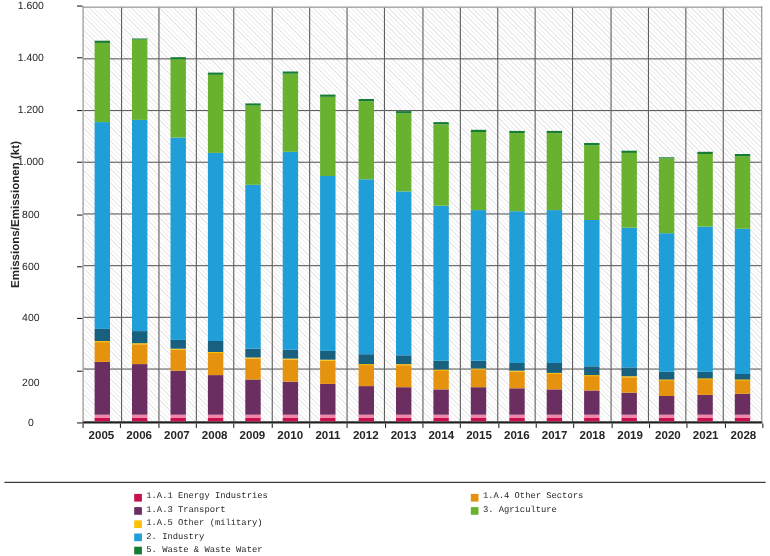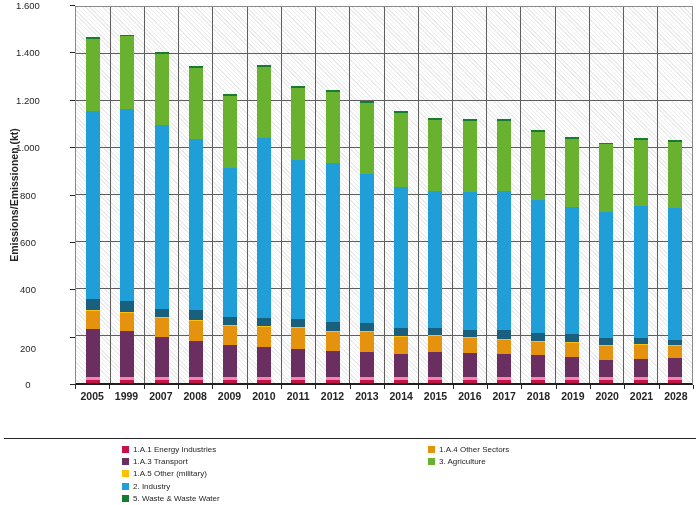--- a/index.html
+++ b/index.html
@@ -28,21 +28,21 @@
   .x-label{position:absolute;text-align:center;font-size:10.5px;font-weight:bold;color:#262626;}
   .y-axis-title{
     position:absolute;left:14px;top:195px;transform:translate(-50%,-50%) rotate(-90deg);
     white-space:nowrap;font-size:10.5px;font-weight:bold;color:#262626;
   }
   .separator{position:absolute;left:4px;top:438px;width:692px;height:0;
     border-top:1.5px solid #262626;}
   .legend-col{position:absolute;top:446px;}
   .legend-col.c1{left:122px;}
   .legend-col.c2{left:428px;}
-  .legend-item{display:flex;align-items:flex-start;height:12.2px;}
+  .legend-item{display:flex;align-items:center;height:12.2px;font-family:Liberation Mono, monospace;}
   .legend-swatch{width:7px;height:7px;margin-right:4px;flex:none;}
   .legend-label{font-size:8px;color:#262626;line-height:8px;white-space:nowrap;}
 </style>
 </head>
 <body>
 
 <div class="canvas">
   <div class="y-axis-title">Emissions/Emissionen (kt)</div>
   <div class="y-labels">
       <div class="y-label" style="bottom: -4px;">0</div>
@@ -270,21 +270,21 @@
       <div class="x-tick" style="left: 412px;"></div>
       <div class="x-tick" style="left: 446.333px;"></div>
       <div class="x-tick" style="left: 480.667px;"></div>
       <div class="x-tick" style="left: 515px;"></div>
       <div class="x-tick" style="left: 549.333px;"></div>
       <div class="x-tick" style="left: 583.667px;"></div>
       <div class="x-tick" style="left: 618px;"></div>
     </div>
   <div class="x-labels">
       <div class="x-label" style="left: -3px; width: 40.3333px;">2005</div>
-      <div class="x-label" style="left: 31.3333px; width: 40.3333px;">1999</div>
+      <div class="x-label" style="left: 31.3333px; width: 40.3333px;">2006</div>
       <div class="x-label" style="left: 65.6667px; width: 40.3333px;">2007</div>
       <div class="x-label" style="left: 100px; width: 40.3333px;">2008</div>
       <div class="x-label" style="left: 134.333px; width: 40.3333px;">2009</div>
       <div class="x-label" style="left: 168.667px; width: 40.3333px;">2010</div>
       <div class="x-label" style="left: 203px; width: 40.3333px;">2011</div>
       <div class="x-label" style="left: 237.333px; width: 40.3333px;">2012</div>
       <div class="x-label" style="left: 271.667px; width: 40.3333px;">2013</div>
       <div class="x-label" style="left: 306px; width: 40.3333px;">2014</div>
       <div class="x-label" style="left: 340.333px; width: 40.3333px;">2015</div>
       <div class="x-label" style="left: 374.667px; width: 40.3333px;">2016</div>

